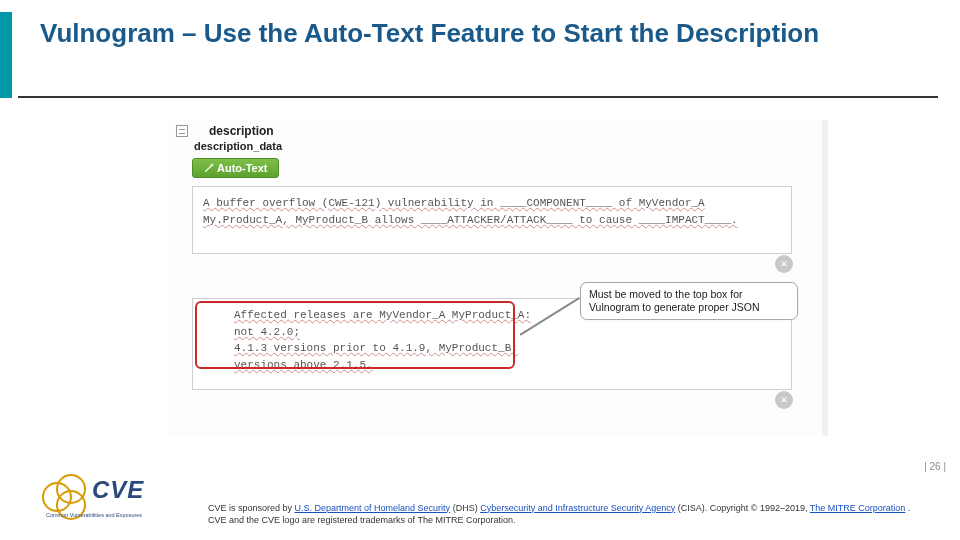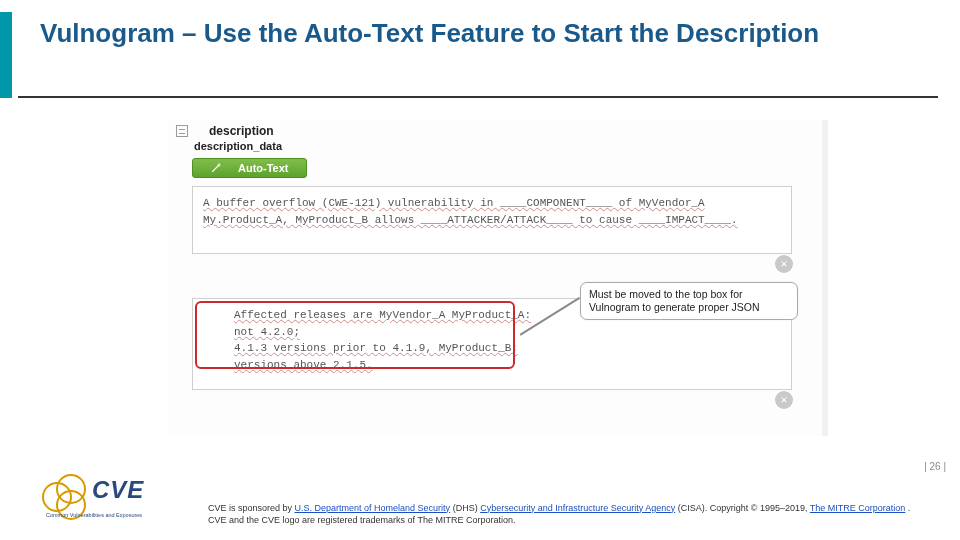--- a/index.html
+++ b/index.html
@@ -83,24 +83,24 @@
     font-size: 11px;
     font-weight: bold;
     color: #222;
     margin-left: 18px;
     margin-top: 2px;
   }
 
   .autotext-btn {
     display: inline-flex;
     align-items: flex-start;
-    gap: 16px;
+    gap: 2px;
     margin-left: 16px;
     margin-top: 6px;
-    padding: 3px 17px;
+    padding: 3px 10px;
     background: linear-gradient(#7fbf4a, #5da22e);
     border: 1px solid #4e8f22;
     border-radius: 3px;
     color: #fff;
     font-size: 11px;
     font-weight: bold;
   }
   .autotext-btn svg { width: 12px; height: 12px; }
 
   .textbox {
@@ -299,19 +299,19 @@
       </div>
       <div class="logo-text">CVE</div>
       <div class="logo-sub">Common Vulnerabilities and Exposures</div>
     </div>
 
     <div class="footer-text">
       <span>CVE is sponsored by </span>
       <a>U.S. Department of Homeland Security</a>
       <span> (DHS) </span>
       <a>Cybersecurity and Infrastructure Security Agency</a>
-      <span> (CISA). Copyright © 1995–2019, </span>
+      <span> (CISA). Copyright © 1992–2019, </span>
       <a>The MITRE Corporation</a>
       <span>. CVE and the CVE logo are registered trademarks of The MITRE Corporation.</span>
     </div>
   </div>
 
 </div>
 
 </body></html>

